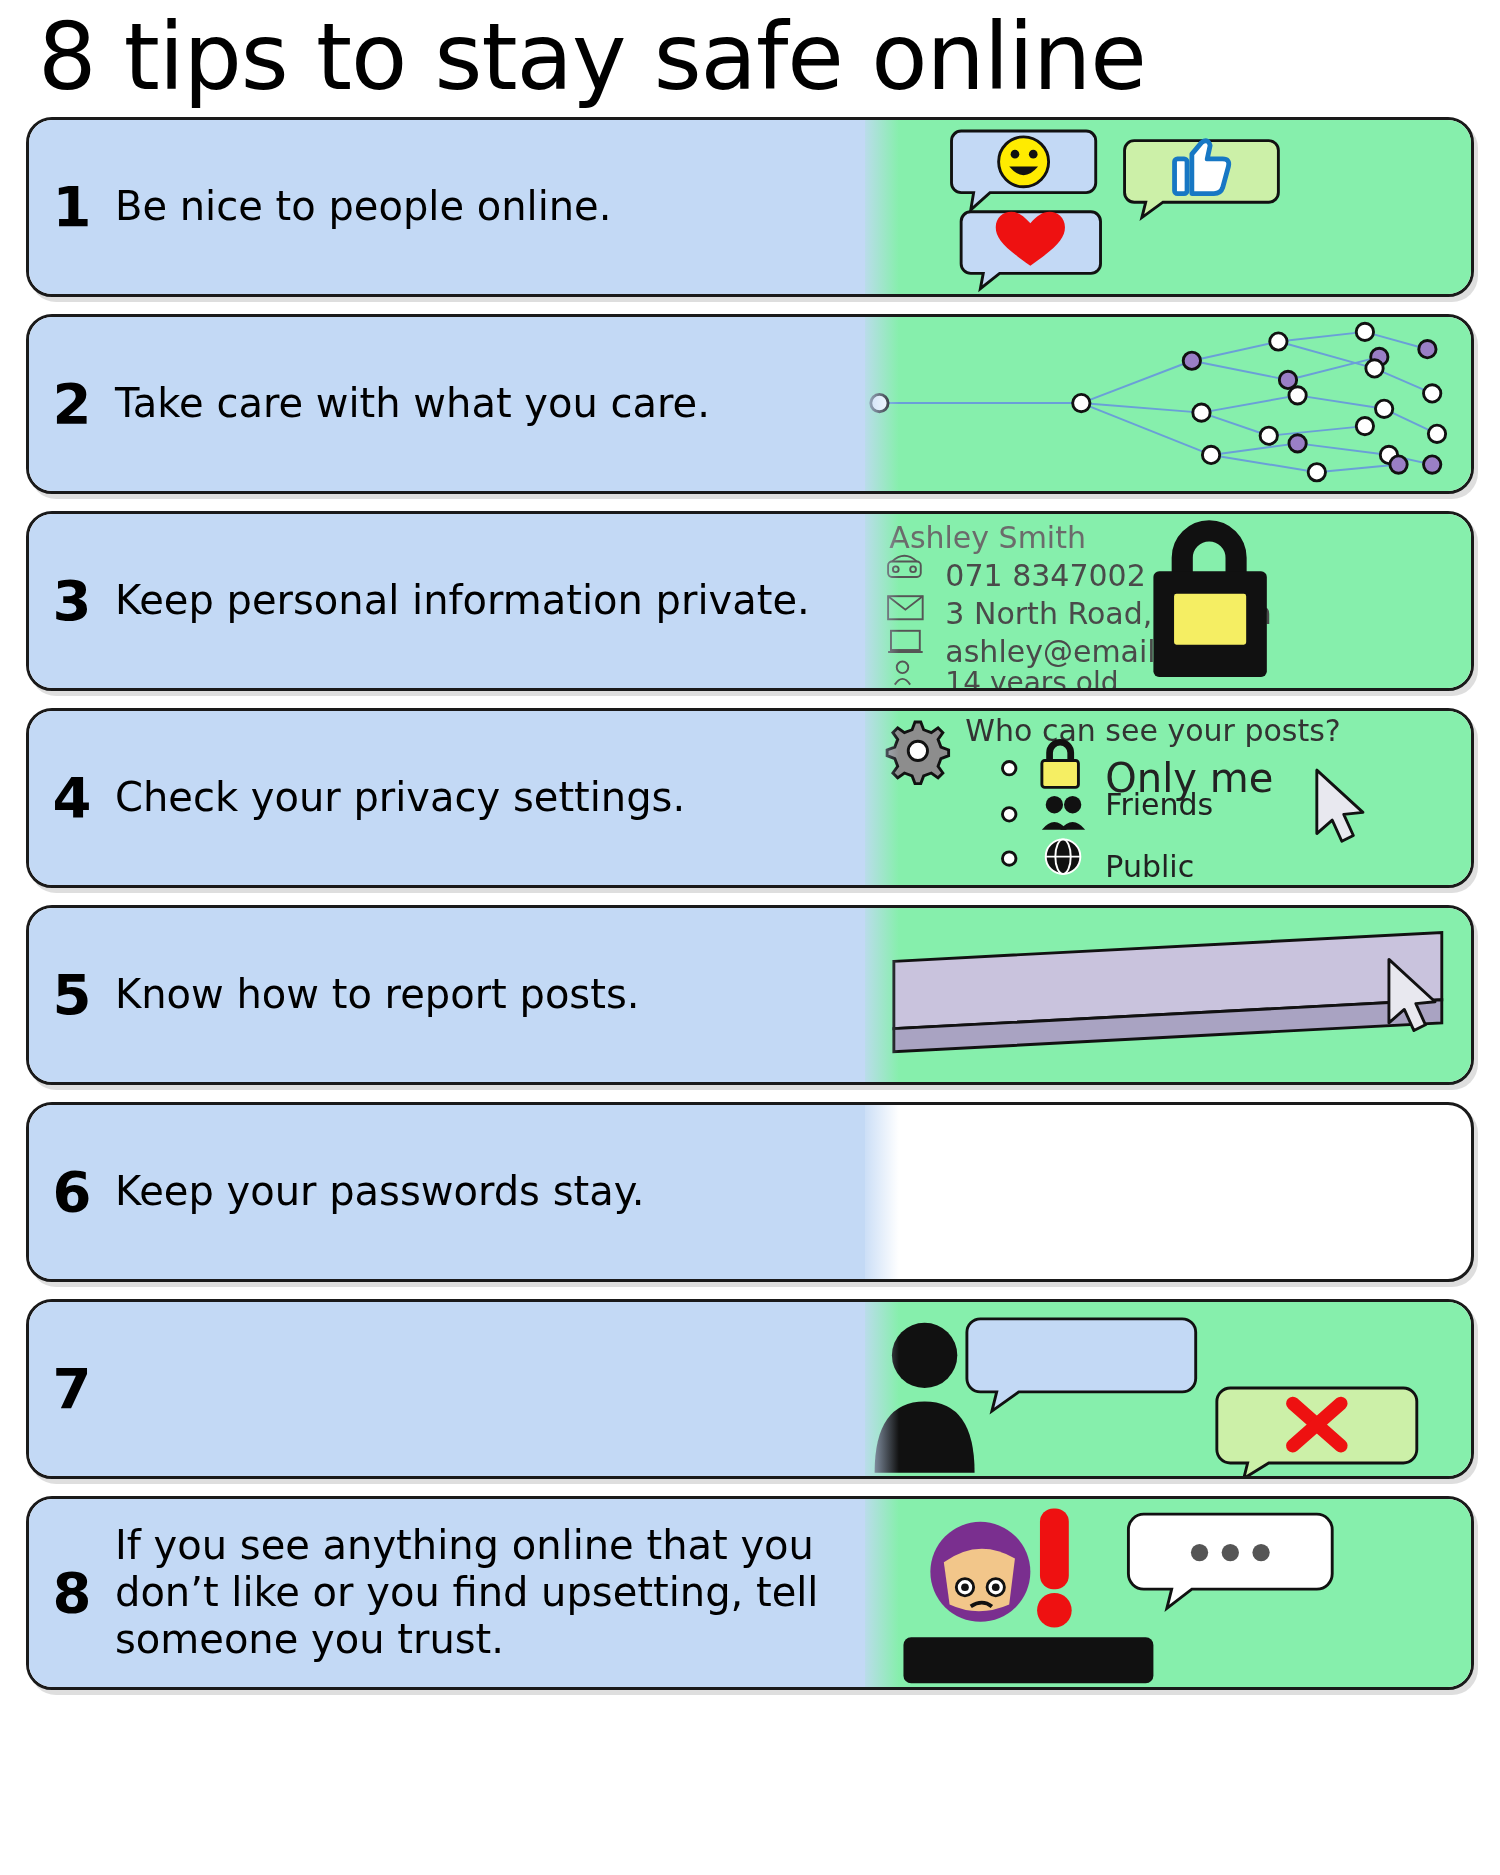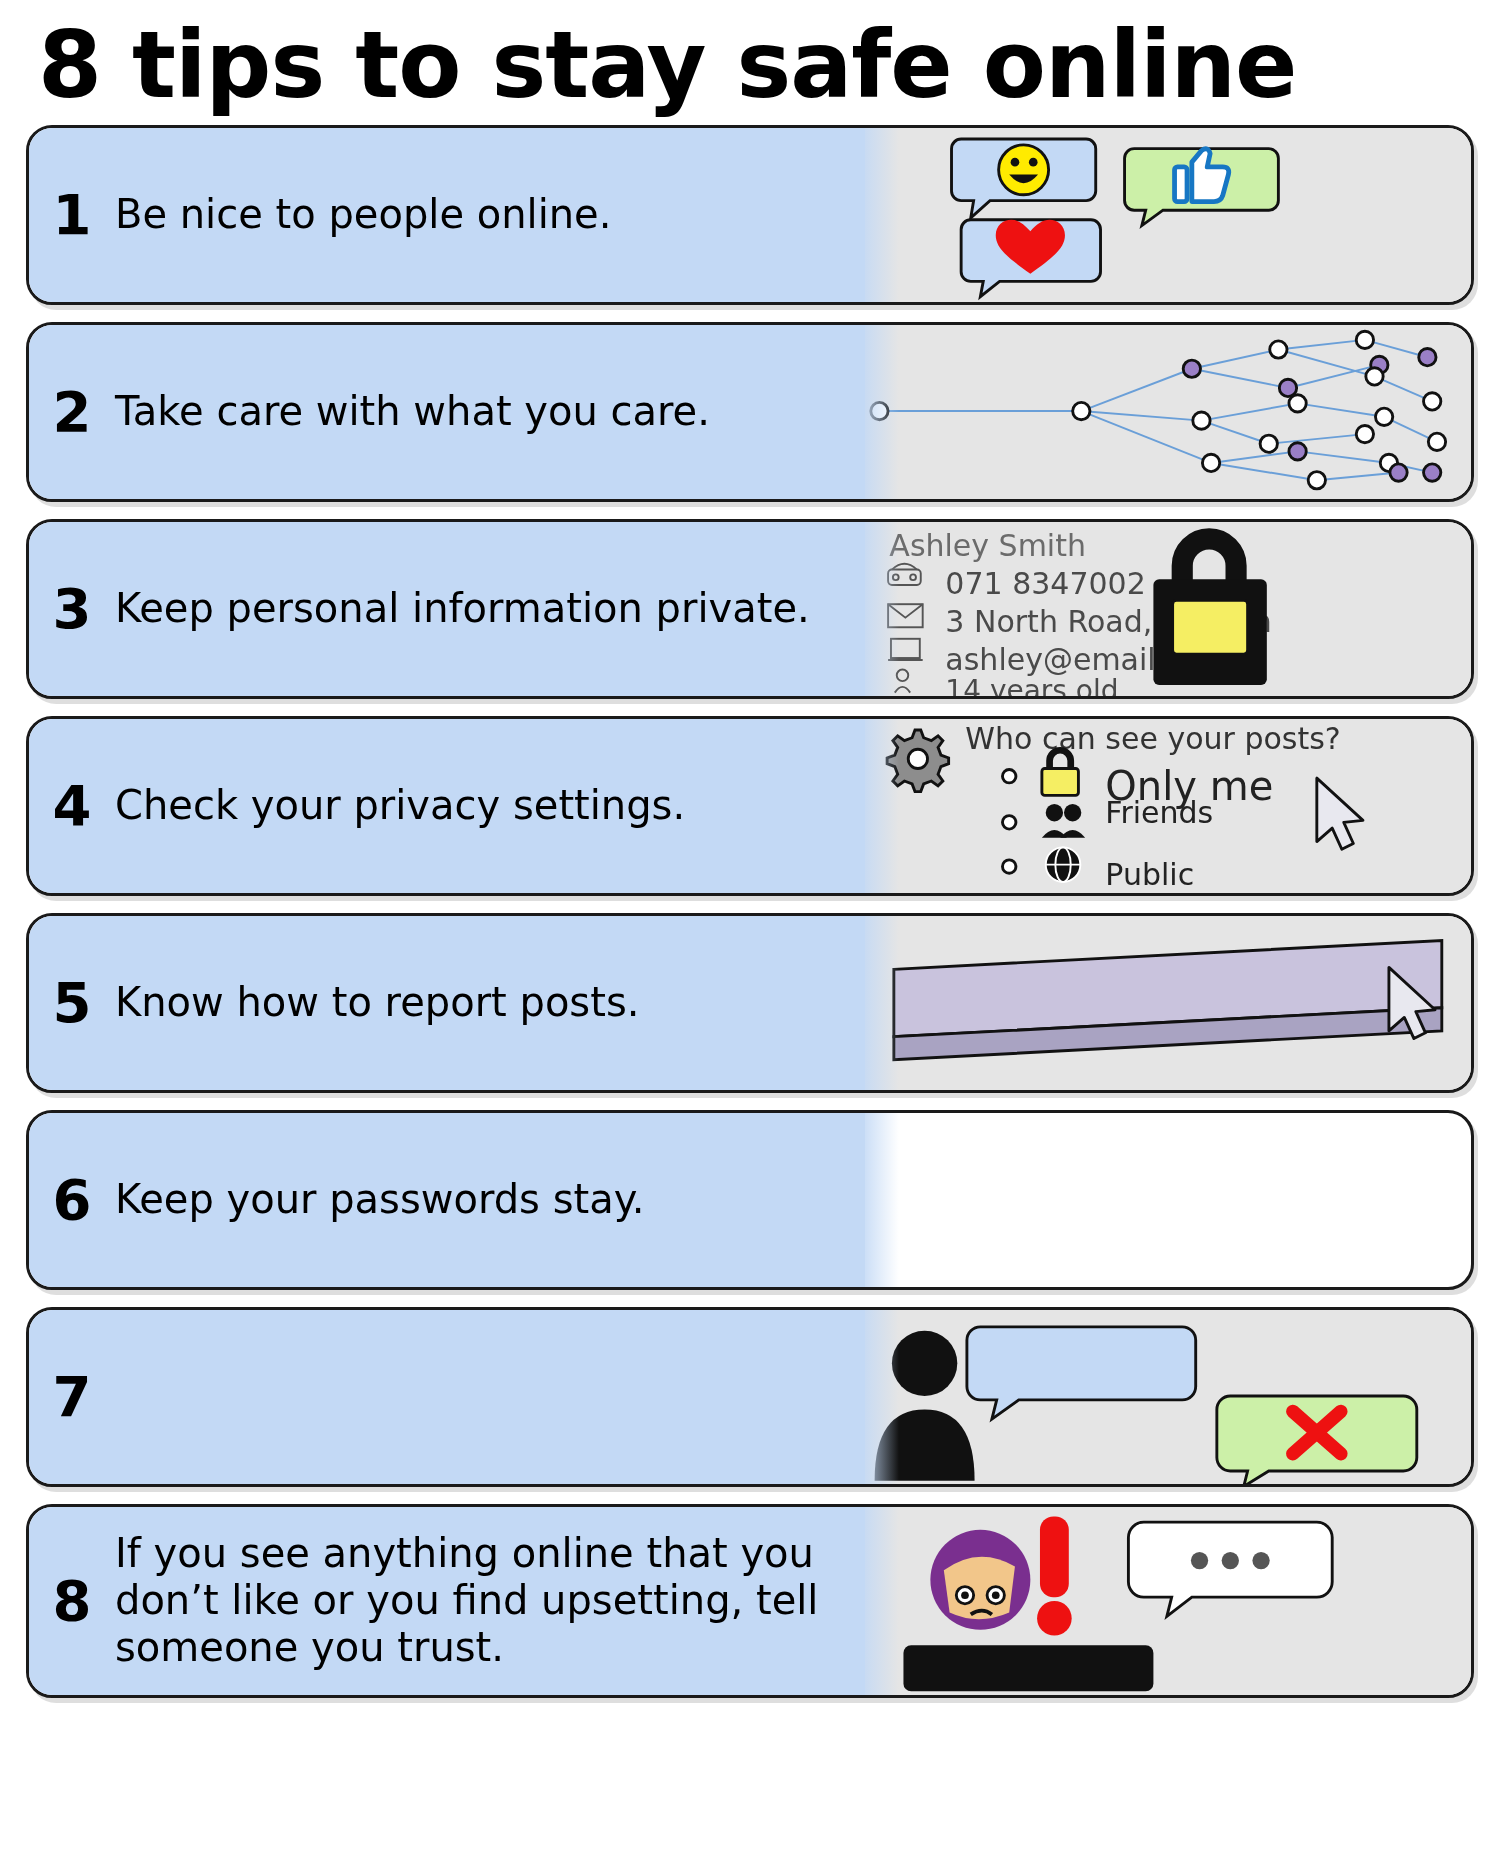--- a/index.html
+++ b/index.html
@@ -16,25 +16,25 @@
   }
   .page {
     position: relative;
     width: 1500px;
     height: 1875px;
     box-sizing: border-box;
     padding: 0 18px;
   }
   .title {
     font-family: "DejaVu Sans", sans-serif;
-    font-weight: bold;
+    font-weight: normal;
     font-size: 92px;
     letter-spacing: -1px;
     color: #000;
-    margin: 18px 0 10px 20px;
+    margin: 10px 0 10px 20px;
     line-height: 1.05;
   }
   .tips {
     display: flex;
     flex-direction: column;
     gap: 17px;
     padding: 0 8px;
   }
   .tip {
     position: relative;
@@ -76,21 +76,21 @@
   }
   .tip-text {
     font-size: 40px;
     color: #000;
     line-height: 1.18;
     padding-right: 12px;
   }
   .tip-art {
     position: relative;
     flex: 1 1 auto;
-    background: #e5e5e5;
+    background: #86efac;
     overflow: hidden;
   }
 
   
   .h1 { min-height: 174px; }
   .h2 { min-height: 174px; }
   .h3 { min-height: 174px; }
   .h4 { min-height: 174px; }
   .h5 { min-height: 174px; }
   .h6 { min-height: 174px; }

